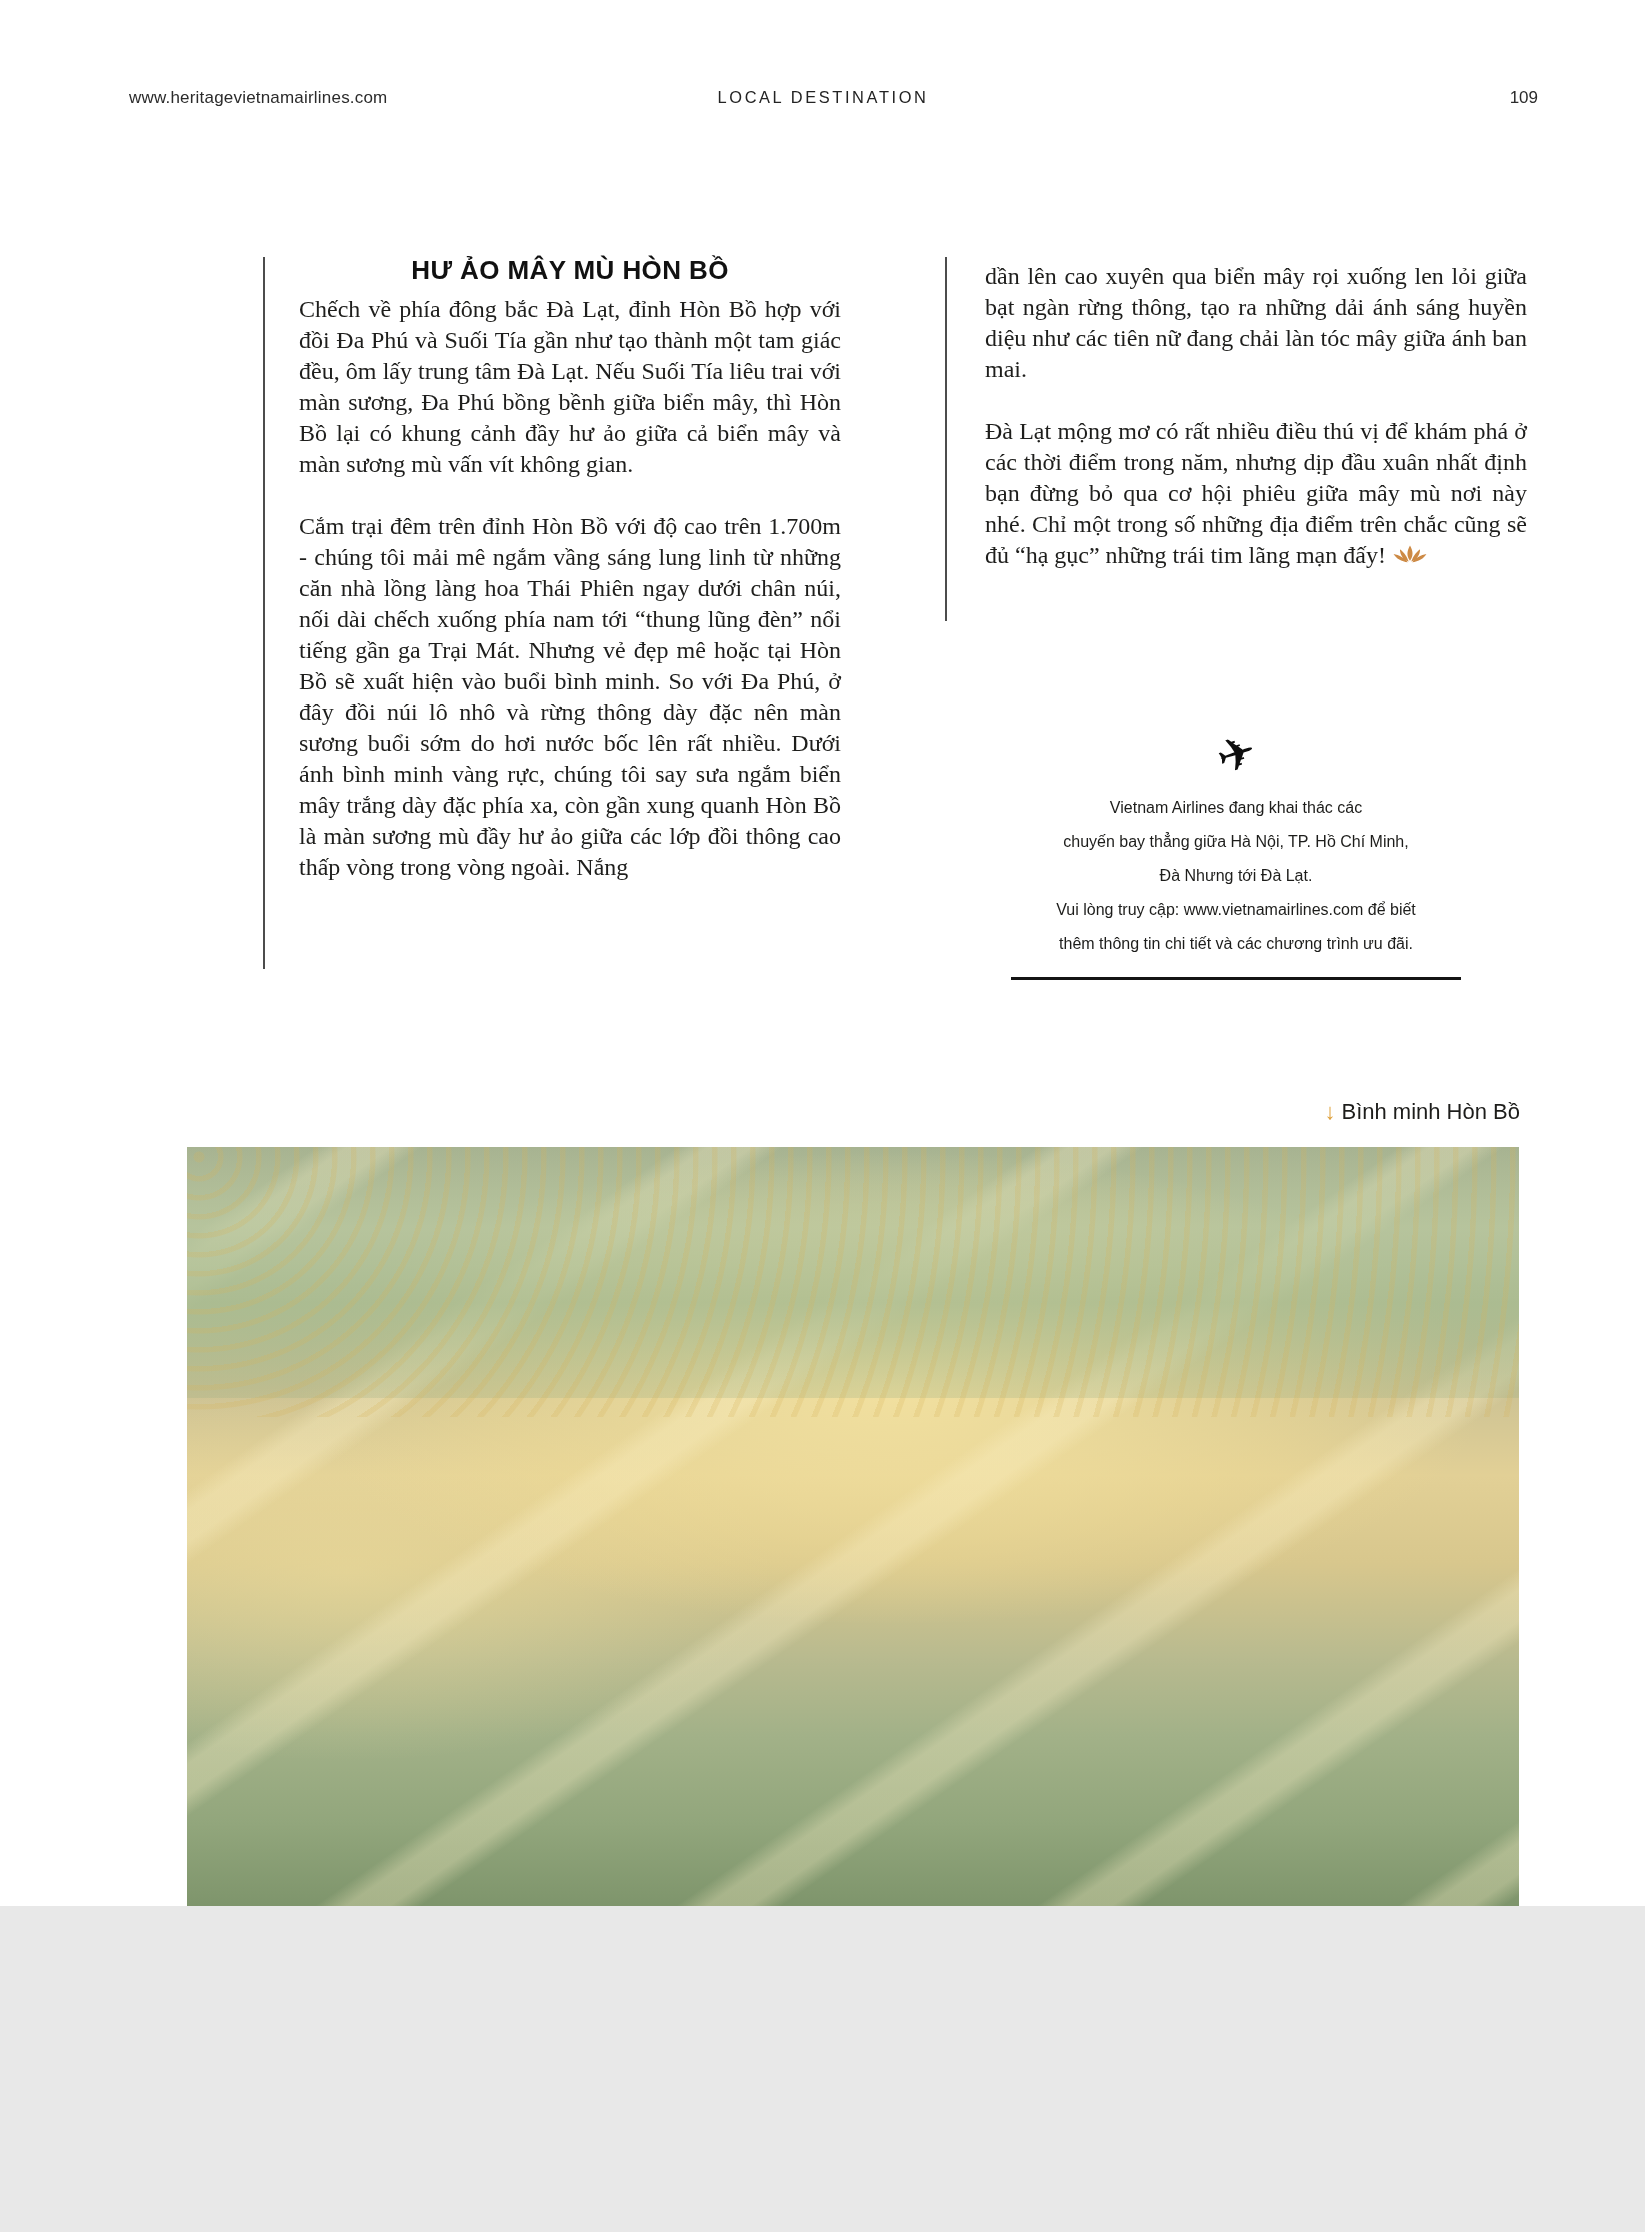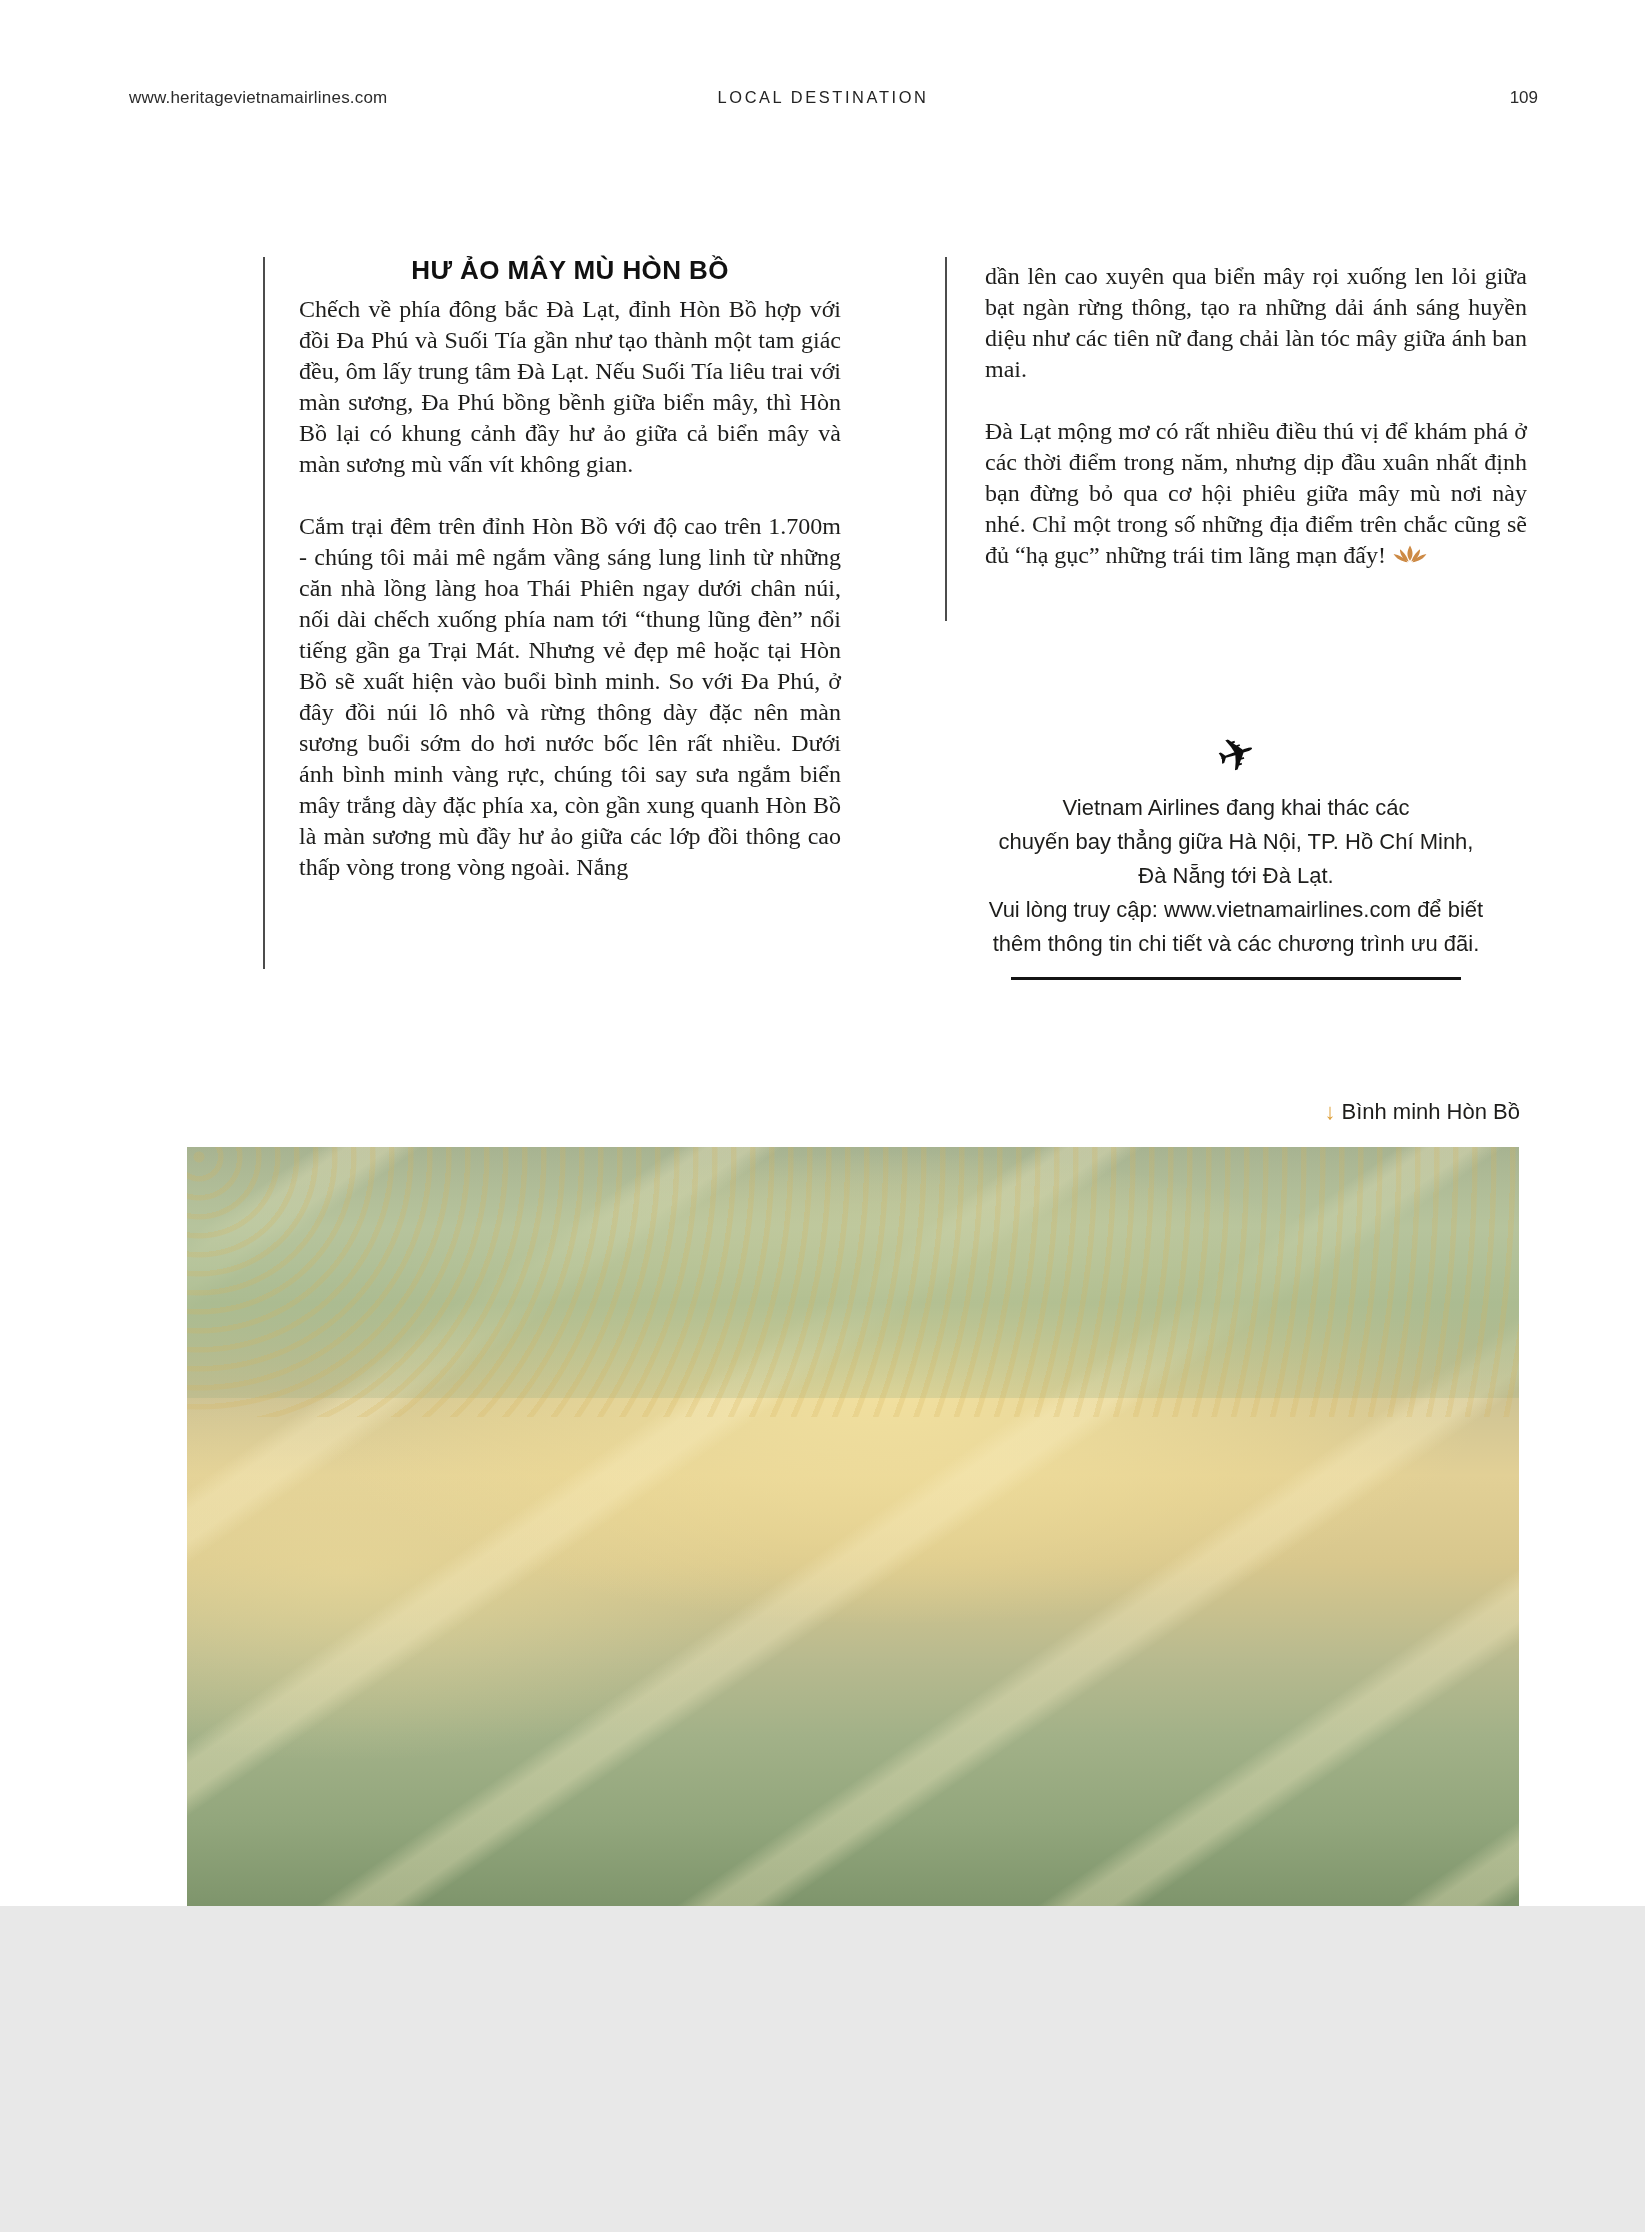--- a/index.html
+++ b/index.html
@@ -36,21 +36,21 @@
   .col p{margin:0 0 31px 0;}
   .col p:last-child{margin-bottom:0;}
   .lotus-icon{display:inline-block;width:36px;height:22px;vertical-align:-3px;margin-left:6px;}
   .lotus-icon svg{width:100%;height:100%;fill:#cd8a45;}
   
   .flight{position:absolute;left:945px;top:731px;width:582px;
        font-family:"Liberation Sans","DejaVu Sans",sans-serif;
        text-align:center;color:#1d1d1b;}
   .flight .plane{font-size:46px;line-height:46px;color:#0e0e0e;
        display:inline-block;transform:rotate(-18deg);margin-bottom:14px;}
-  .flight .fl{margin:0;font-size:22px;line-height:34px;}
+  .flight .fl{margin:0;font-size:16px;line-height:34px;}
   .flight .flight-rule{margin:16px auto 0 auto;width:450px;height:3px;background:#141414;}
   
   .caption{position:absolute;top:1087px;right:126px;
        font-family:"Liberation Sans","DejaVu Sans",sans-serif;
        font-size:22px;color:#1d1d1b;margin-top:12px;}
   .caption .arr{color:#dfa13c;font-weight:bold;margin-right:6px;}
   
   .photo{position:absolute;left:187px;top:1147px;width:1332px;height:966px;
        margin:0;overflow:hidden;}
   .photo .layer{position:absolute;inset:0;}
@@ -106,21 +106,21 @@
     <p>dần lên cao xuyên qua biển mây rọi xuống len lỏi giữa bạt ngàn rừng thông, tạo ra những dải ánh sáng huyền diệu như các tiên nữ đang chải làn tóc mây giữa ánh ban mai.</p>
     <p><span>Đà Lạt mộng mơ có rất nhiều điều thú vị để khám phá ở các thời điểm trong năm, nhưng dịp đầu xuân nhất định bạn đừng bỏ qua cơ hội phiêu giữa mây mù nơi này nhé. Chỉ một trong số những địa điểm trên chắc cũng sẽ đủ “hạ gục” những trái tim lãng mạn đấy!</span><span class="lotus-icon"><svg viewBox="0 0 34 20" xmlns="http://www.w3.org/2000/svg">
             <path d="M17 1 C13.8 6.5 13.8 11 17 15.5 C20.2 11 20.2 6.5 17 1 Z M7.5 4.5 C7.5 9.8 10.5 14 15.8 16.2 C13.8 11 11.8 7.8 7.5 4.5 Z M26.5 4.5 C26.5 9.8 23.5 14 18.2 16.2 C20.2 11 22.2 7.8 26.5 4.5 Z M1.5 9 C3.8 13.2 9 16.2 15 16.8 C10.8 12.2 6.8 10 1.5 9 Z M32.5 9 C30.2 13.2 25 16.2 19 16.8 C23.2 12.2 27.2 10 32.5 9 Z"></path>
           </svg></span></p>
   </section>
 
   <div class="flight">
     <div class="plane">✈</div>
     <p class="fl">Vietnam Airlines đang khai thác các</p>
     <p class="fl">chuyến bay thẳng giữa Hà Nội, TP. Hồ Chí Minh,</p>
-    <p class="fl">Đà Nẵng tới Đà Lạt.</p>
+    <p class="fl">Đà Nhưng tới Đà Lạt.</p>
     <p class="fl">Vui lòng truy cập: www.vietnamairlines.com để biết</p>
     <p class="fl">thêm thông tin chi tiết và các chương trình ưu đãi.</p>
     <div class="flight-rule"></div>
   </div>
 
   <div class="caption">
     <span class="arr">↓</span><span>Bình minh Hòn Bồ</span>
   </div>
 
   <figure class="photo">

